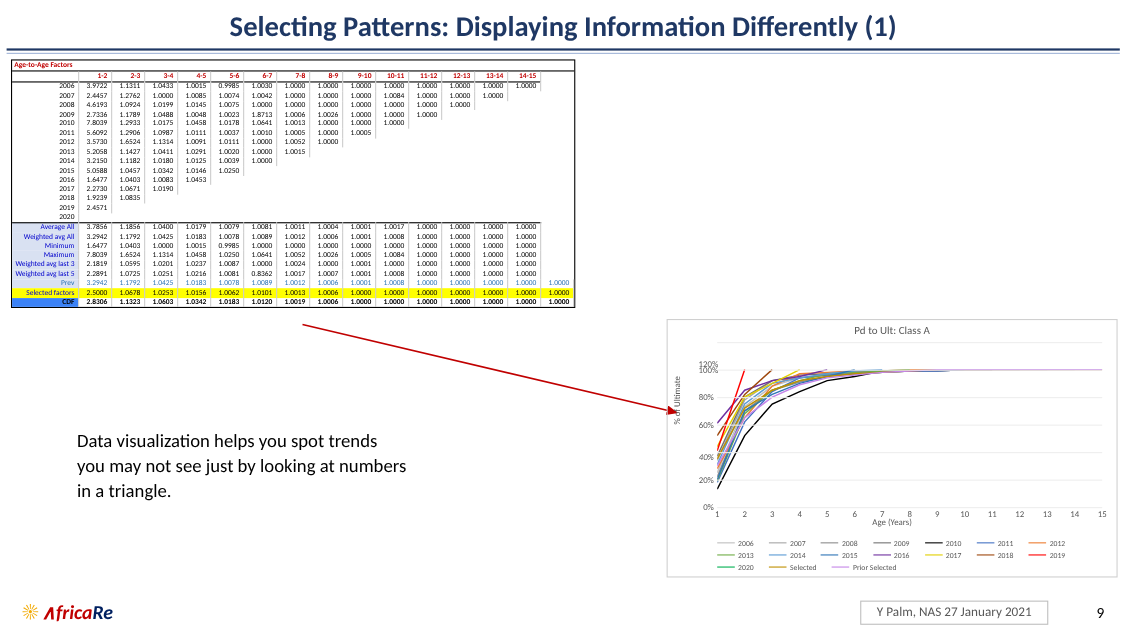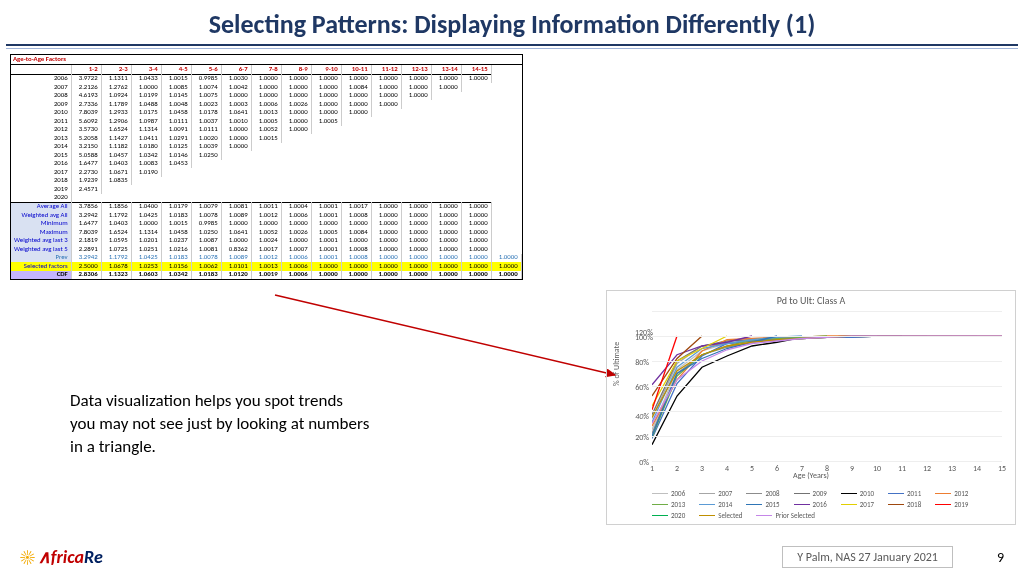--- a/index.html
+++ b/index.html
@@ -34,21 +34,21 @@
     white-space: nowrap;
   }
   .table-wrap th { color: #c00000; font-weight: bold; }
   .caption { color: #c00000; font-weight: bold; text-align: left; padding: 1px 2px; border-bottom: 1px solid #000;}
   .yearcell { text-align: right; }
   .summary-label { text-align: left; color: #0000cc; background: #d9e1f2; }
   .row-prev td { color: #2e75b6; }
   .row-selected td { background: #ffff00; }
   .row-selected .summary-label { background: #ffff00; color: #0000cc;}
   .row-cdf td { font-weight: bold; }
-  .row-cdf .summary-label { font-weight: bold; color: #000; background: #c4b5fd;}
+  .row-cdf .summary-label { font-weight: bold; color: #000; background: #3b82f6;}
   .tri-body-top td { border-top: 1px solid #000; }
   .summary-top td { border-top: 1px solid #000; }
 
   .body-text {
     position: absolute; left: 70px; top: 390px; width: 300px;
     font-size: 17px; color: #000; line-height: 1.35;
   }
 
   .chart-box {
     position: absolute; left: 606px; top: 290px; width: 410px; height: 235px;
@@ -125,21 +125,21 @@
           <td>1.0000</td>
           <td>1.0000</td>
           <td>1.0000</td>
           <td>1.0000</td>
           <td>1.0000</td>
           <td>1.0000</td>
           <td>1.0000</td>
         </tr>
         <tr>
           <td class="yearcell">2007</td>
-          <td>2.2126</td>
+          <td>2.4457</td>
           <td>1.2762</td>
           <td>1.0000</td>
           <td>1.0085</td>
           <td>1.0074</td>
           <td>1.0042</td>
           <td>1.0000</td>
           <td>1.0000</td>
           <td>1.0000</td>
           <td>1.0084</td>
           <td>1.0000</td>
@@ -161,21 +161,21 @@
           <td>1.0000</td>
           <td>1.0000</td>
         </tr>
         <tr>
           <td class="yearcell">2009</td>
           <td>2.7336</td>
           <td>1.1789</td>
           <td>1.0488</td>
           <td>1.0048</td>
           <td>1.0023</td>
-          <td>1.0003</td>
+          <td>1.8713</td>
           <td>1.0006</td>
           <td>1.0026</td>
           <td>1.0000</td>
           <td>1.0000</td>
           <td>1.0000</td>
         </tr>
         <tr>
           <td class="yearcell">2010</td>
           <td>7.8039</td>
           <td>1.2933</td>

